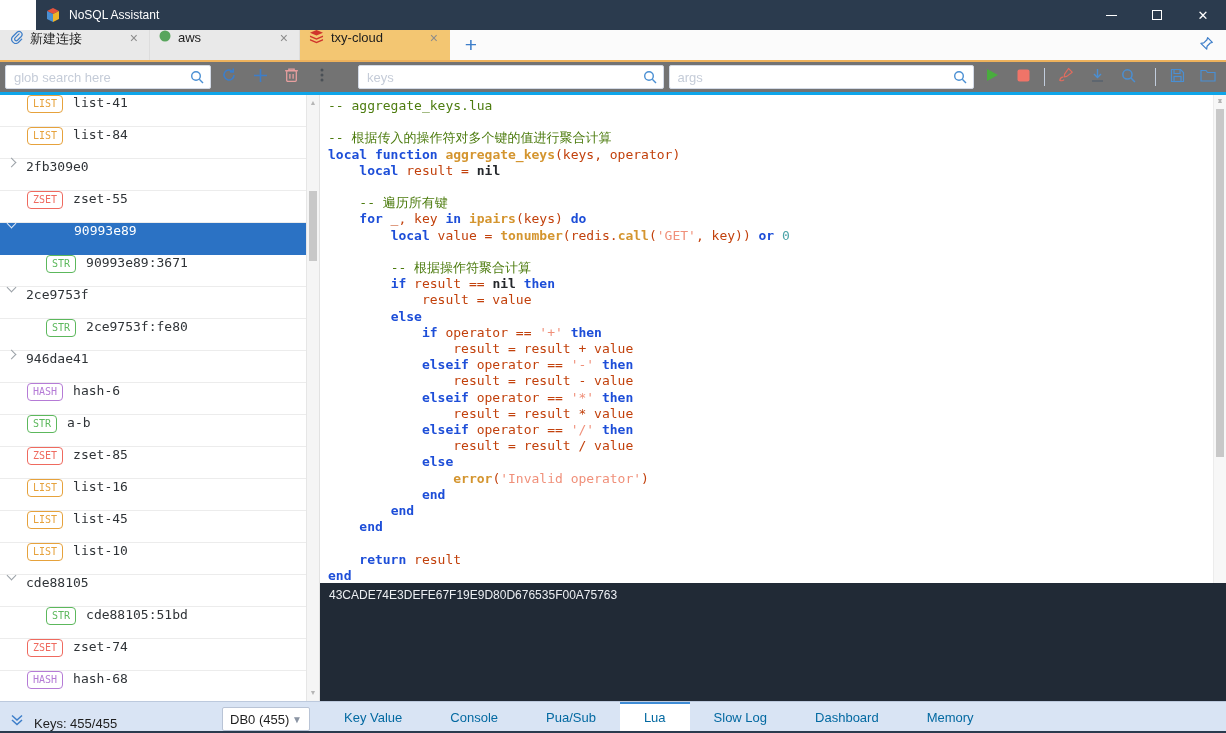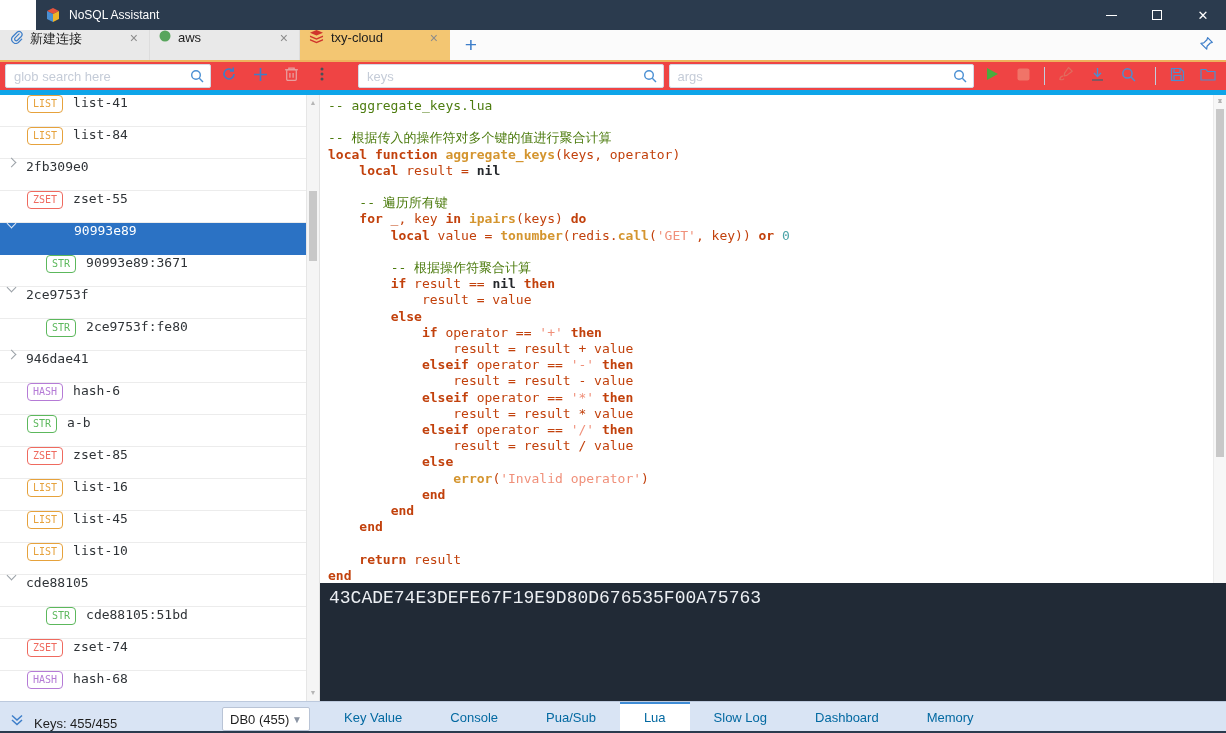--- a/index.html
+++ b/index.html
@@ -26,21 +26,21 @@
   .conn-tabs { display:flex; }
   .ctab { width:150px; display:flex; align-items:flex-start; padding:0 9px; background:#e9e9e9; border-right:1px solid #dddddd; font-size:13px; color:#1d1d1d; }
   .ctab.active { background:#f3c672; border-right-color:#f3c672; }
   .ctab .tab-icon { display:flex; margin-right:7px; }
   .ctab .tab-label { flex:1; white-space:nowrap; overflow:hidden; }
   .ctab .tab-close { color:#8b8b8b; font-size:14px; padding:0 2px; }
   .new-tab-btn { width:42px; display:flex; align-items:center; justify-content:center; color:#3d7ec9; font-size:21px; font-weight:400; }
   .pin-btn { margin-left:auto; margin-right:12px; display:flex; align-items:center; }
 
   
-  .toolbar { height:33px; background:#ef4444; border-bottom:5px solid #0ea5e9; display:flex; align-items:center; padding:0 5px; gap:5px; flex:0 0 auto; }
+  .toolbar { height:33px; background:#737373; border-bottom:3px solid #0ea5e9; display:flex; align-items:center; padding:0 5px; gap:5px; flex:0 0 auto; }
   .tb-input { height:24px; background:#fff; border:1px solid #d3dae6; border-radius:2px; display:flex; align-items:center; }
   .tb-input input { border:0; outline:none; flex:1; min-width:0; padding:0 8px; font-size:13px; color:#333; background:transparent; font-family:"Liberation Sans",sans-serif; }
   .tb-input input::placeholder { color:#c5ccd8; }
   .tb-input .mag { display:flex; margin-right:6px; flex:0 0 auto; }
   .glob-box { width:206px; flex:0 0 auto; }
   .keys-box { flex:1.05; margin-left:18px; }
   .args-box { flex:1.05; }
   .tb-btn { width:26px; height:26px; display:flex; align-items:center; justify-content:center; flex:0 0 auto; }
   .tb-sep { width:1px; height:18px; background:#c2cddd; margin:0 3px; flex:0 0 auto; }
   .tb-group-end { margin-right:6px; }
@@ -60,31 +60,31 @@
 
   .side-scroll { width:13px; background:#f5f5f5; border-left:1px solid #e6e6e6; position:relative; flex:0 0 auto; }
   .scroll-arrow { position:absolute; left:0; right:0; text-align:center; font-size:7px; color:#b5b5b5; line-height:12px; }
   .side-scroll .up { top:2px; } .side-scroll .down { bottom:2px; }
   .side-thumb { position:absolute; left:2px; right:2px; top:96px; height:70px; background:#c8c8c8; }
 
   .content { flex:1; display:flex; flex-direction:column; min-width:0; border-left:1px solid #e2e2e2; }
   .editor-area { height:488px; display:flex; background:#fff; flex:0 0 auto; overflow:hidden; }
   .code { flex:1; padding:3px 0 0 8px; font-family:"DejaVu Sans Mono", monospace; font-size:13px; line-height:16.2px; white-space:pre; overflow:hidden; color:#3c4148; }
   .t-p { color:#c2410c; }
-  .t-k { color:#c2410c; font-weight:bold; }
+  .t-k { color:#1d4ed8; font-weight:bold; }
   .t-c { color:#4d7c0f; }
   .t-f { color:#d4952f; font-weight:bold; }
   .t-s { color:#f0907a; }
   .t-n { color:#4aa3a8; }
   .t-b { color:#24272b; font-weight:bold; }
 
   .editor-scroll { width:13px; background:#f7f7f7; border-left:1px solid #ececec; position:relative; flex:0 0 auto; }
   .editor-thumb { position:absolute; left:2px; right:2px; top:14px; height:348px; background:#c8c8c8; }
 
-  .console { flex:1; background:#212a36; color:#eceff3; font-family:Liberation Mono, monospace; font-size:18px; padding:5px 9px; overflow:hidden; }
+  .console { flex:1; background:#212a36; color:#eceff3; font-family:Liberation Sans, sans-serif; font-size:12px; padding:5px 9px; overflow:hidden; }
 
   
   .bottombar { height:30px; background:#d9e4f4; border-top:1px solid #bcc9dd; display:flex; align-items:stretch; flex:0 0 auto; }
   .status-left { width:320px; display:flex; align-items:flex-end; padding:0 10px; flex:0 0 auto; }
   .status-left .keys-count { font-size:13px; color:#1e1e1e; margin-left:10px; }
   .db-select { margin-left:auto; width:88px; height:24px; background:#fff; border:1px solid #b9c4d6; border-radius:2px; display:flex; align-items:center; justify-content:space-between; padding:0 7px; font-size:13px; color:#1e1e1e; }
   .db-select .caret { color:#8a94a3; font-size:10px; }
   .bottom-tabs { display:flex; }
   .btab { padding:12px 24px; display:flex; align-items:center; font-size:13px; color:#0369a1; border-top:2px solid transparent; }
   .btab.active { background:#fff; border-top-color:#3f8cd5; }

